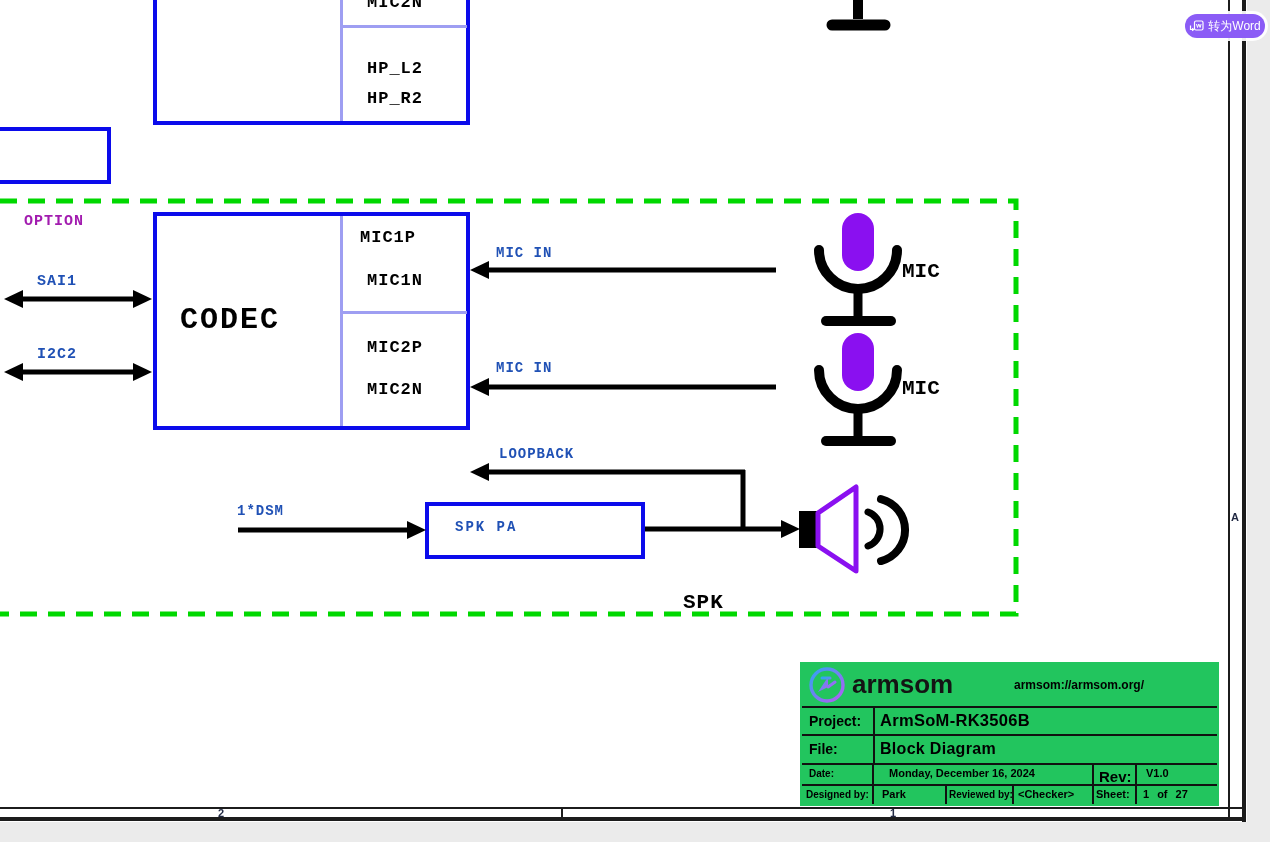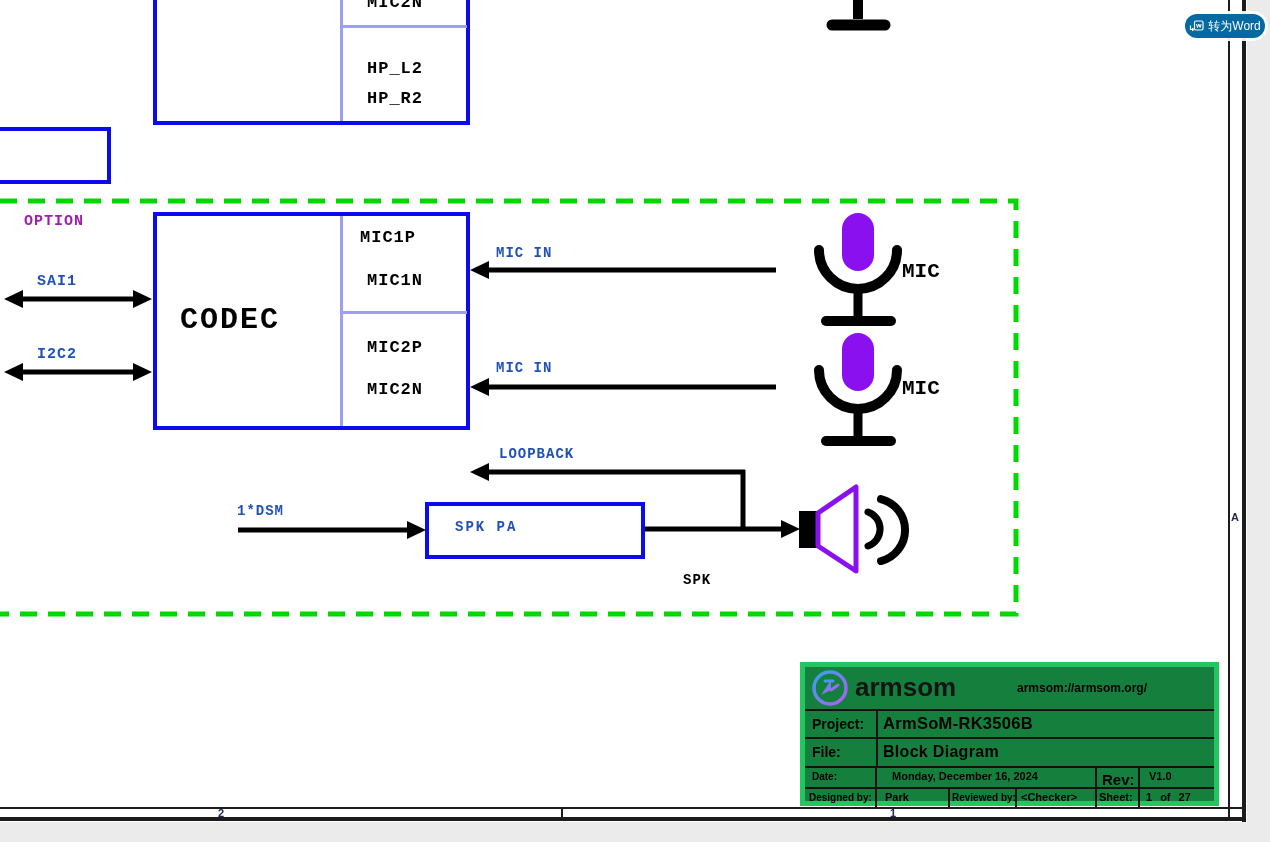--- a/index.html
+++ b/index.html
@@ -21,29 +21,29 @@
   .lav{background:#9e9ef2;z-index:5;}
   
   #wires{left:0;top:0;z-index:6;pointer-events:none;}
   
   .lbl{z-index:7;}
   .net{color:#2051b5;font-size:14px;letter-spacing:1px;}
   .net-lg{color:#2051b5;font-size:15px;letter-spacing:1px;}
   .port{color:#000;font-size:17px;letter-spacing:1px;}
   .opt{color:#a21caf;font-size:15px;letter-spacing:1px;}
   
-  .tblock{left:800px;top:662px;width:419px;height:144px;border:5px solid #22c55e;
-          box-sizing:border-box;background:#15803d;z-index:8;}
+  .tblock{left:800px;top:662px;width:419px;height:144px;border:2px solid #22c55e;
+          box-sizing:border-box;background:#22c55e;z-index:8;}
   .tb-h{position:absolute;left:0;right:0;height:2px;background:#111;}
   .tb-v{position:absolute;width:2px;background:#111;}
   .tb-txt{position:absolute;color:#000;}
   
   .convert-btn{
     left:1185px;top:14px;width:80px;height:24px;border-radius:13px;
-    background:#0369a1;box-shadow:0 0 0 3px rgba(255,255,255,.92);
+    background:#8b5cf6;box-shadow:0 0 0 3px rgba(255,255,255,.92);
     color:#fff;display:flex;align-items:center;justify-content:center;gap:4px;
     font-size:12px;z-index:20;cursor:pointer;
   }
 </style>
 </head>
 <body>
 
 <div class="abs gray-right"></div>
 <div class="abs gray-bottom"></div>
 <div class="abs bline" style="left:1228px;top:0;width:2px;height:820px;"></div>
@@ -150,21 +150,21 @@
 <div class="abs lbl mono net-lg" style="left:37px;top:273px;">SAI1</div>
 <div class="abs lbl mono net-lg" style="left:37px;top:346px;">I2C2</div>
 <div class="abs lbl mono net" style="left:496px;top:245px;">MIC IN</div>
 <div class="abs lbl mono net" style="left:496px;top:360px;">MIC IN</div>
 <div class="abs lbl mono net" style="left:499px;top:446px;">LOOPBACK</div>
 <div class="abs lbl mono net" style="left:237px;top:503px;">1*DSM</div>
 <div class="abs lbl mono net" style="left:455px;top:519px;letter-spacing:2px;">SPK PA</div>
 
 <div class="abs lbl mono" style="left:902px;top:260px;font-size:21px;color:#000;">MIC</div>
 <div class="abs lbl mono" style="left:902px;top:377px;font-size:21px;color:#000;">MIC</div>
-<div class="abs lbl mono" style="left:683px;top:572px;font-size:14px;letter-spacing:1px;color:#000;">SPK</div>
+<div class="abs lbl mono" style="left:683px;top:591px;font-size:21px;letter-spacing:1px;color:#000;">SPK</div>
 
 <div class="abs tblock">
   <div class="tb-h" style="top:42px;"></div>
   <div class="tb-h" style="top:70px;"></div>
   <div class="tb-h" style="top:99px;"></div>
   <div class="tb-h" style="top:120px;"></div>
 
   <div class="tb-v" style="left:71px;top:42px;height:57px;"></div>
   <div class="tb-v" style="left:70px;top:99px;height:41px;"></div>
   <div class="tb-v" style="left:290px;top:99px;height:41px;"></div>

